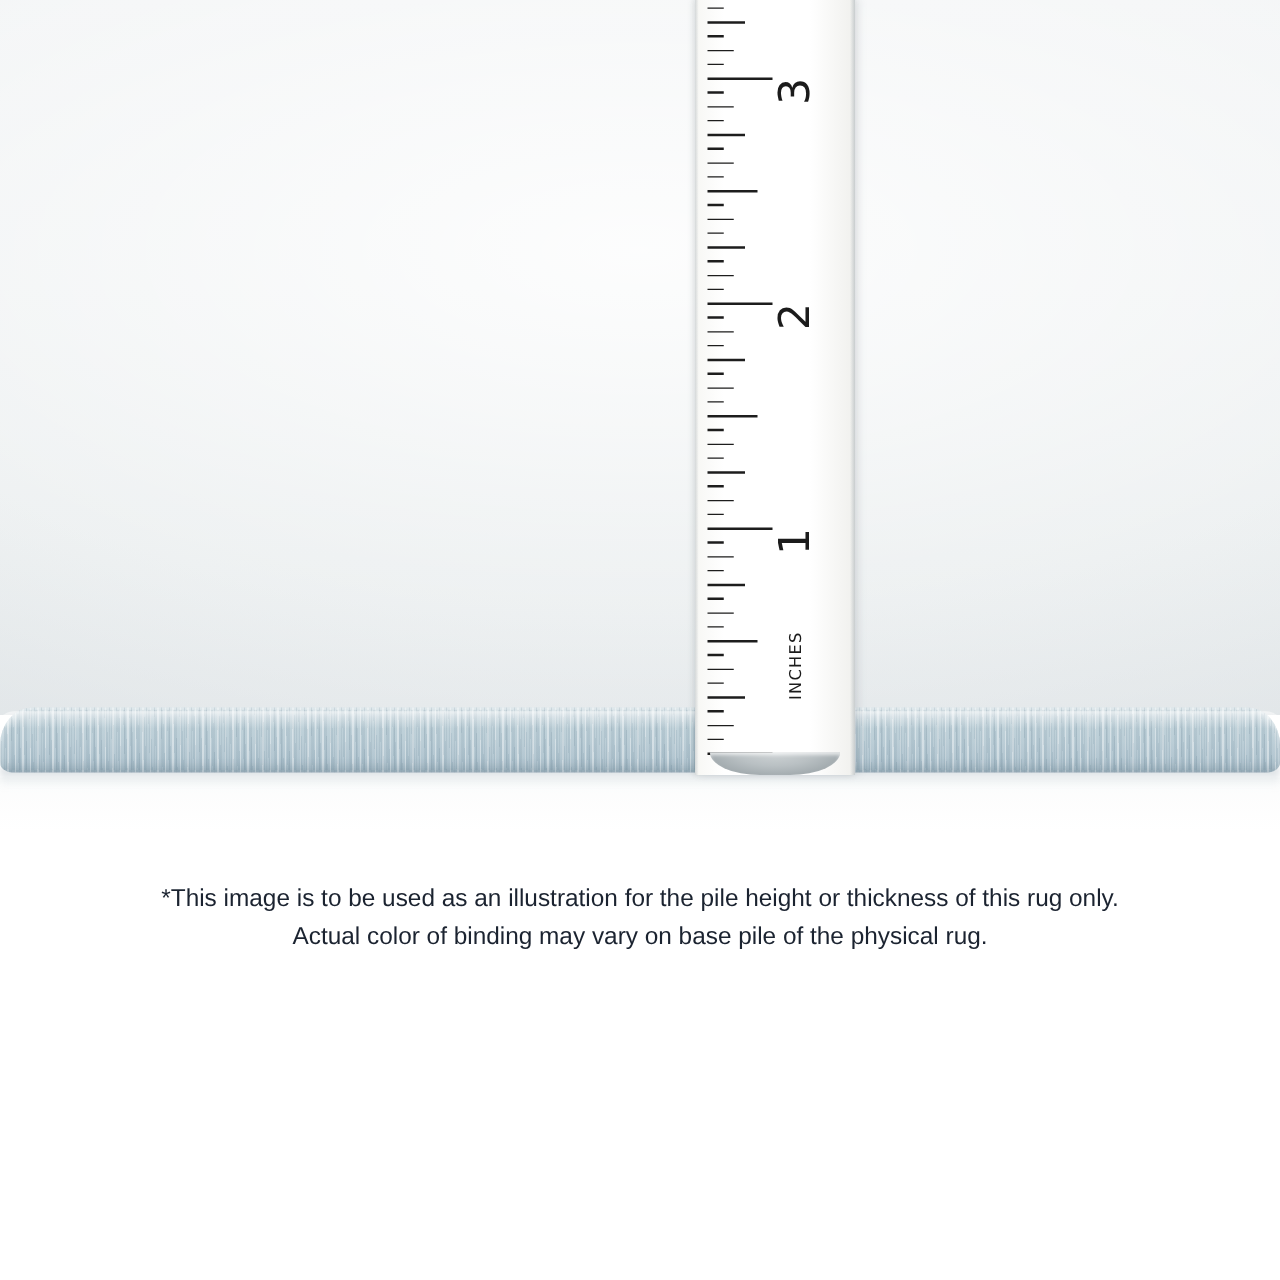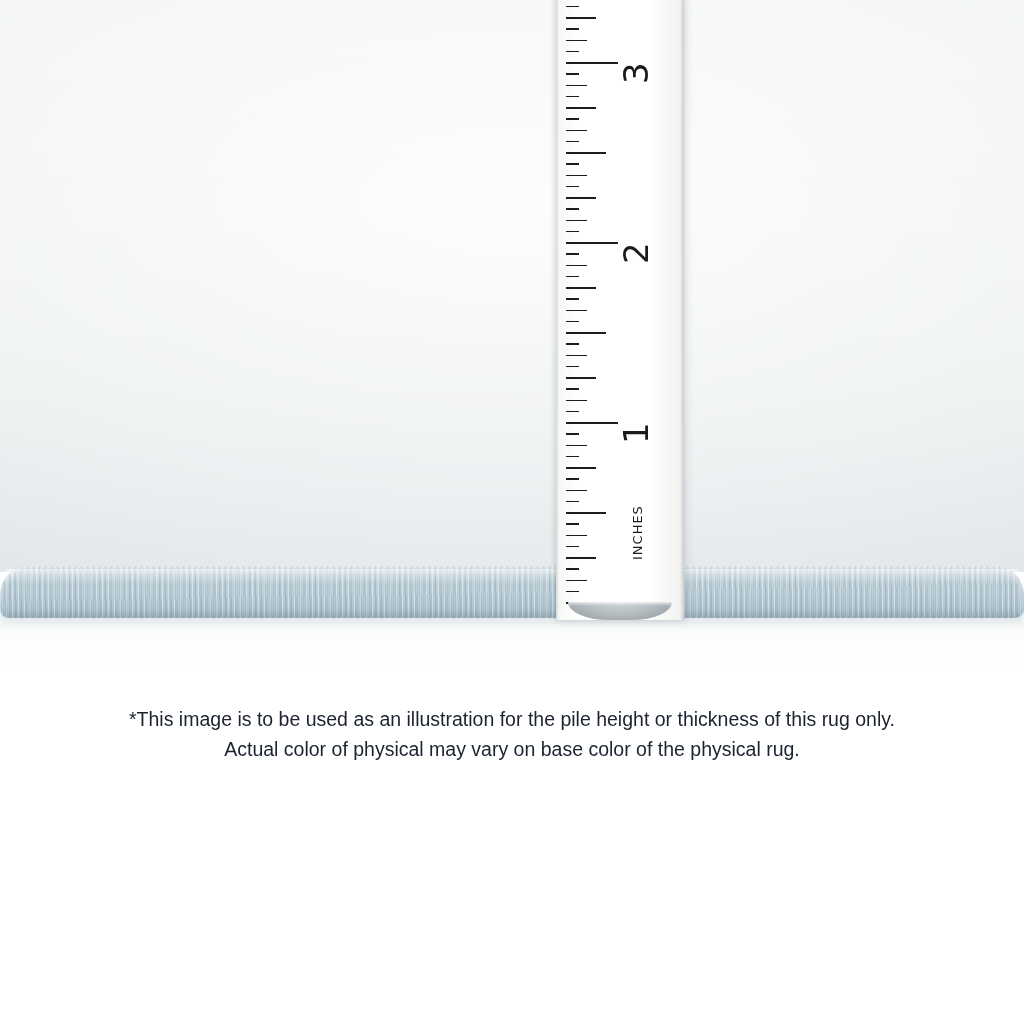--- a/index.html
+++ b/index.html
@@ -299,16 +299,16 @@
           <div class="num" style="top: 86px;">3</div>
           <div class="unit-label" style="top: 562px;">INCHES</div>
         </div>
       <div class="tape-tip"></div>
     </div>
 
   </div>
 
   <div class="caption">
     <div>*This image is to be used as an illustration for the pile height or thickness of this rug only.</div>
-    <div>Actual color of physical may vary on base color of the physical rug.</div>
+    <div>Actual color of binding may vary on base pile of the physical rug.</div>
   </div>
 
 </div>
 
 </body></html>

